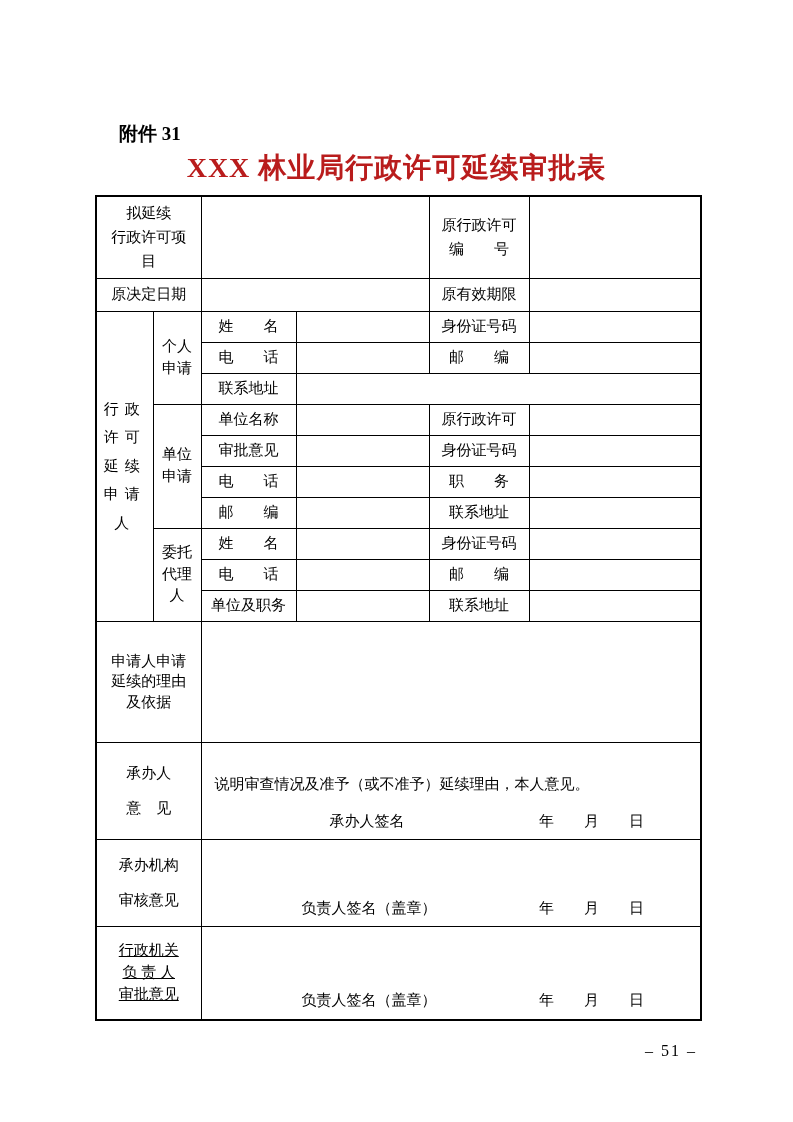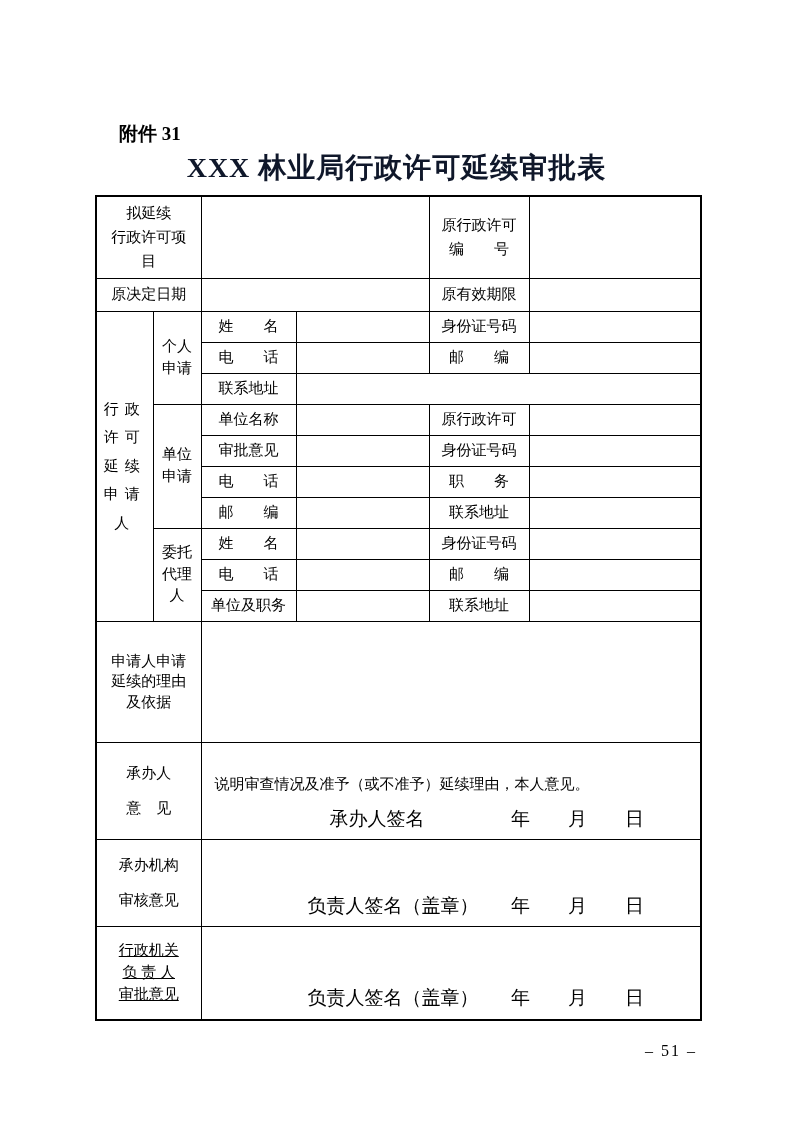--- a/index.html
+++ b/index.html
@@ -13,21 +13,21 @@
     overflow: hidden;
   }
   .attachment {
     position: absolute; left: 96px; top: 121px;
     font-size: 19px; font-weight: bold; padding-left: 23px;
   }
   .doc-title {
     position: absolute; left: 0; top: 149px; width: 100%;
     text-align: center;
     font-size: 28px; font-weight: bold;
-    color: #0f172a;
+    color: #b91c1c;
     letter-spacing: 1px;
   }
   table.form {
     position: absolute; left: 95px; top: 195px;
     width: 605px;
     border-collapse: collapse;
     table-layout: fixed;
     border: 2px solid #000;
   }
   td {
@@ -56,23 +56,23 @@
   td.opinion {
     position: relative;
     text-align: left;
     vertical-align: top;
     padding: 0;
   }
   .op-text { padding: 9px 10px 0 13px; font-size: 15px; line-height: 1.5; }
   .sig-row {
     position: absolute; bottom: 7px; left: 128px; right: 56px;
     display: flex; justify-content: space-between;
-    font-size: 19px;
-  }
-  .sig-row.stamp { left: 106px; text-align: right; }
+    font-size: 15px;
+  }
+  .sig-row.stamp { left: 100px; text-align: right; }
   .page-number {
     position: absolute; top: 1042px; right: 96px;
     font-size: 16px; letter-spacing: 2px; text-align: center;
   }
 </style>
 </head>
 <body>
 
 <div class="attachment">附件 31</div>
 <div class="doc-title">XXX 林业局行政许可延续审批表</div>

